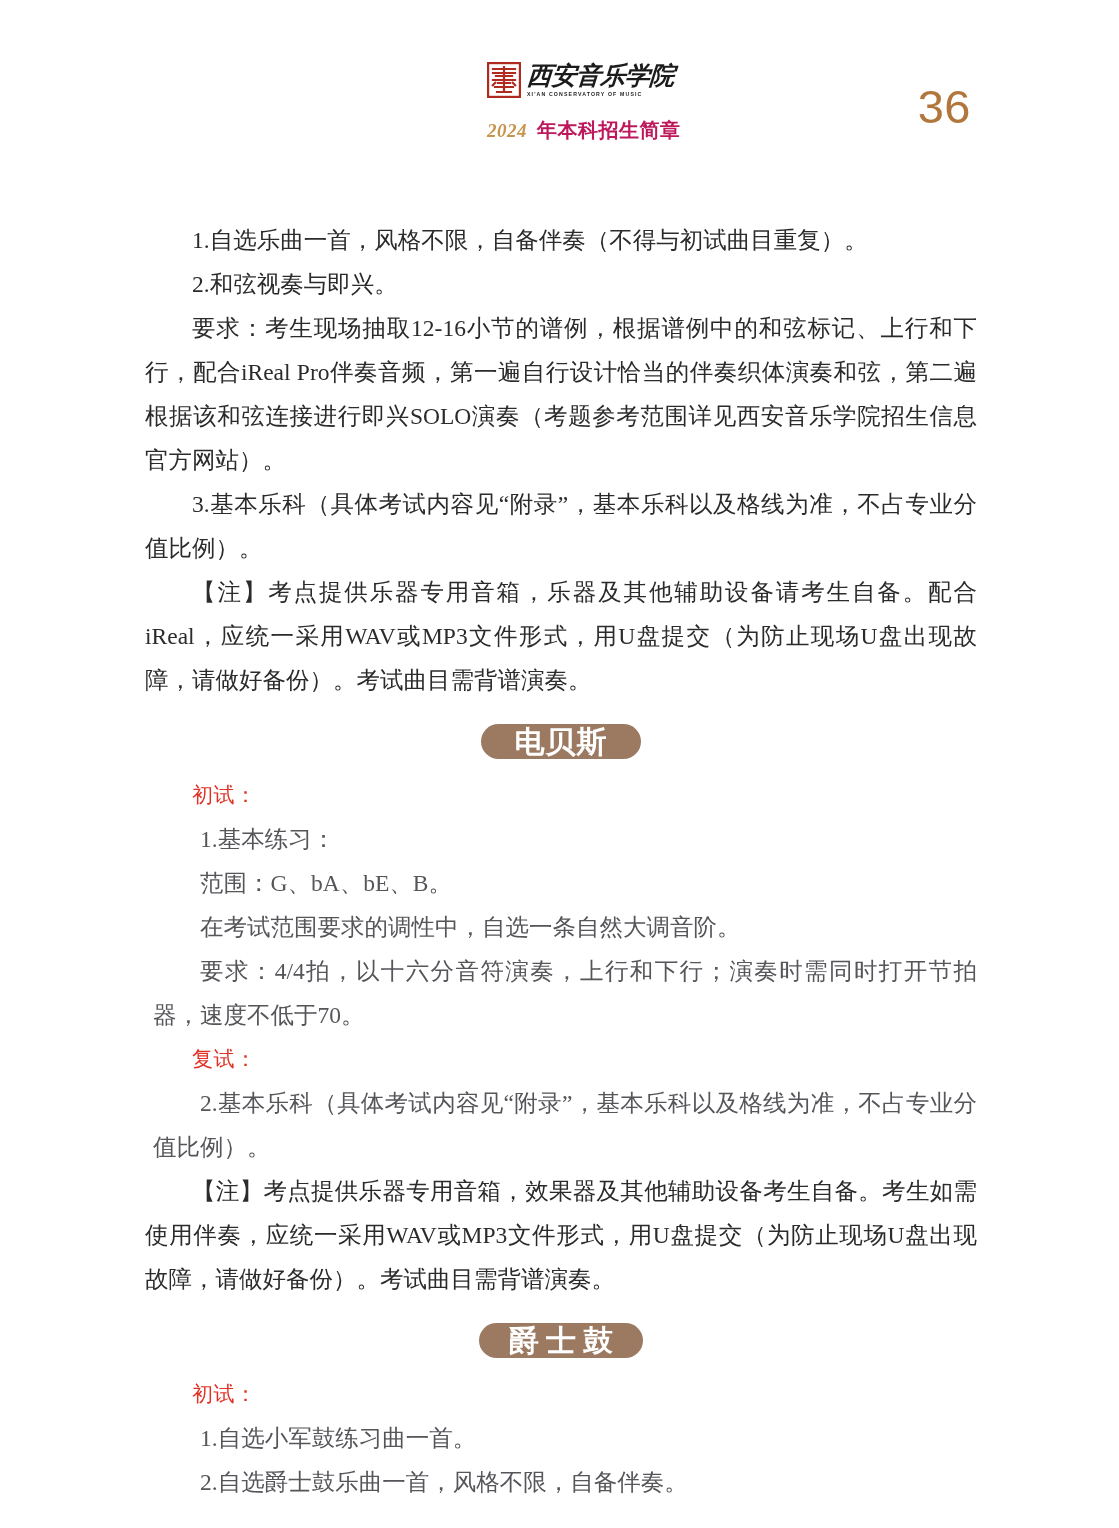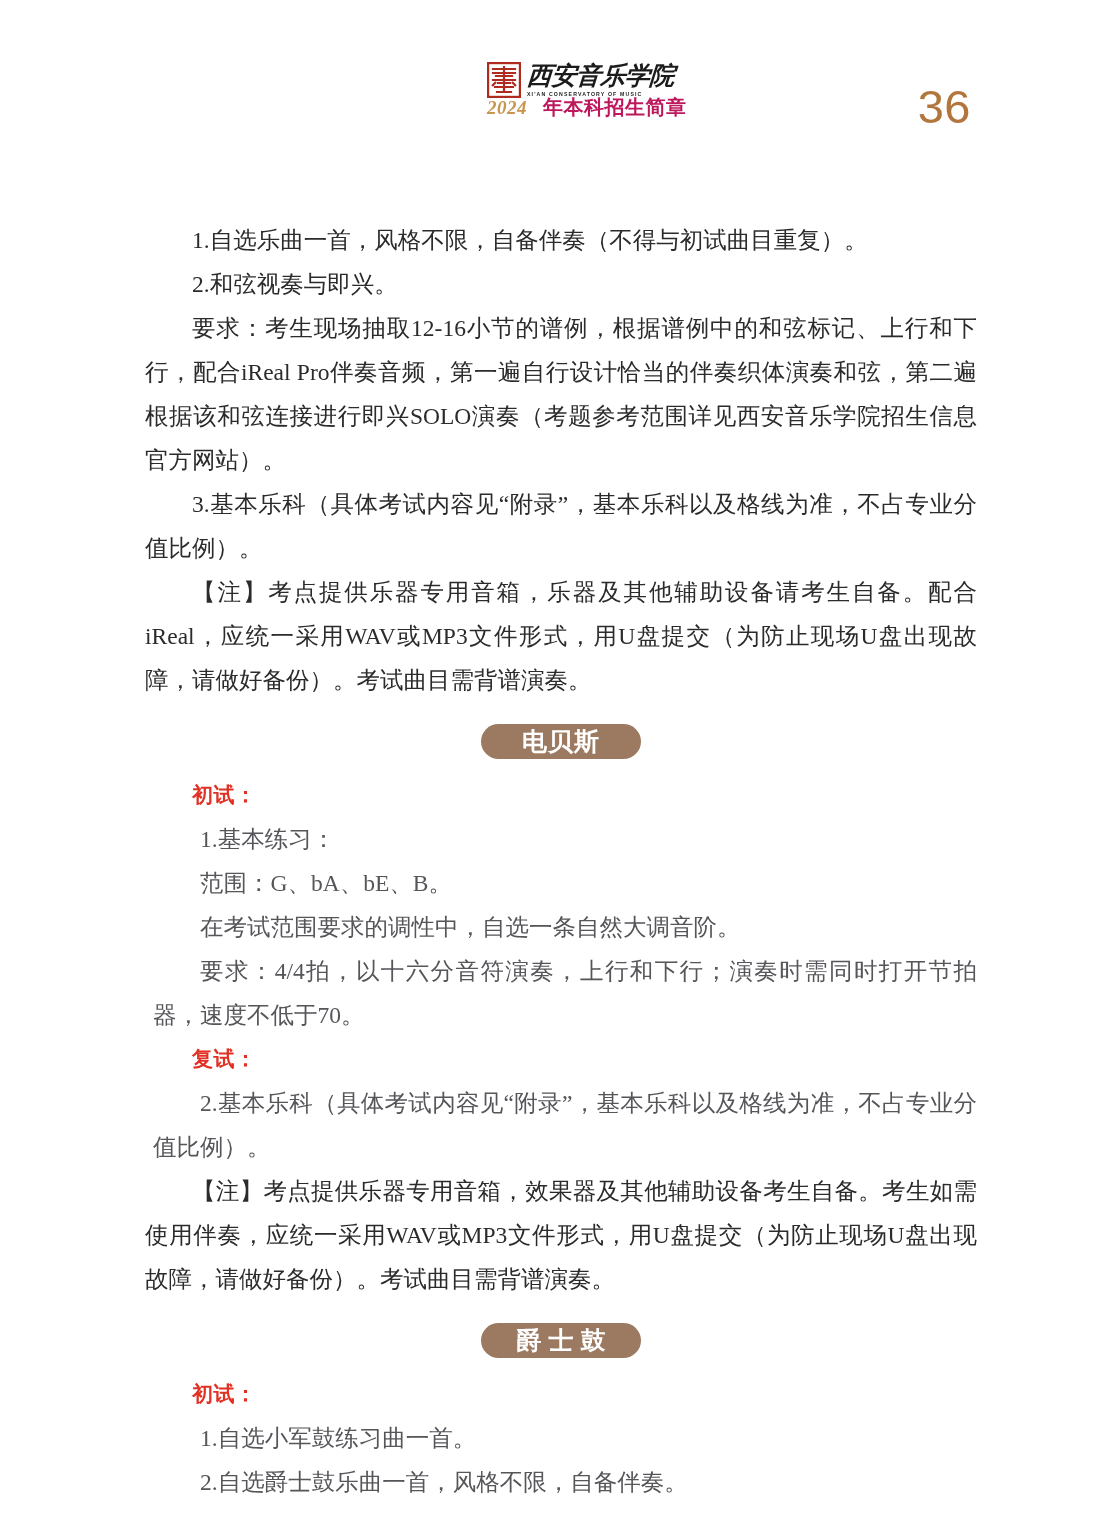--- a/index.html
+++ b/index.html
@@ -69,26 +69,26 @@
     font-family: "Liberation Sans", sans-serif;
     font-size: 5.2px;
     line-height: 8px;
     font-weight: 700;
     color: #1b1b1b;
     letter-spacing: 1.15px;
     white-space: nowrap;
     margin-top: 2px;
   }
   .brand-sub {
-    margin-top: 0;
+    margin-top: 23px;
     white-space: nowrap;
     color: #c0904f;
     display: flex;
     align-items: baseline;
-    gap: 16px;
+    gap: 10px;
   }
   .brand-year {
     font-family: "Liberation Serif", "DejaVu Serif", serif;
     font-size: 19px;
     line-height: 19px;
     font-weight: 700;
     font-style: italic;
     color: #c8954f;
     letter-spacing: 0.5px;
   }
@@ -137,21 +137,21 @@
     color: #55555a;
     margin-left: 8px;
   }
 
   
   .exam-label {
     margin: 0;
     font-family: "Liberation Sans", "DejaVu Sans", sans-serif;
     font-size: 21px;
     line-height: 44px;
-    font-weight: 700;
+    font-weight: 400;
     color: #e03124;
     text-indent: 47px;
     letter-spacing: 0.5px;
   }
 
   
   .banner-wrap {
     display: flex;
     justify-content: center;
     align-items: center;
@@ -161,21 +161,21 @@
     align-items: center;
     justify-content: center;
     background: #9b7a61;
     color: #ffffff;
     border-radius: 20px;
     height: 35px;
     min-width: 160px;
     padding: 0 28px;
     box-sizing: border-box;
     font-family: "Liberation Sans", "DejaVu Sans", sans-serif;
-    font-size: 25px;
+    font-size: 30px;
     font-weight: 700;
     line-height: 35px;
     letter-spacing: 1px;
   }
   .banner.spaced {
     letter-spacing: 7px;
     padding-left: 30px;
     padding-right: 23px;
   }
 

